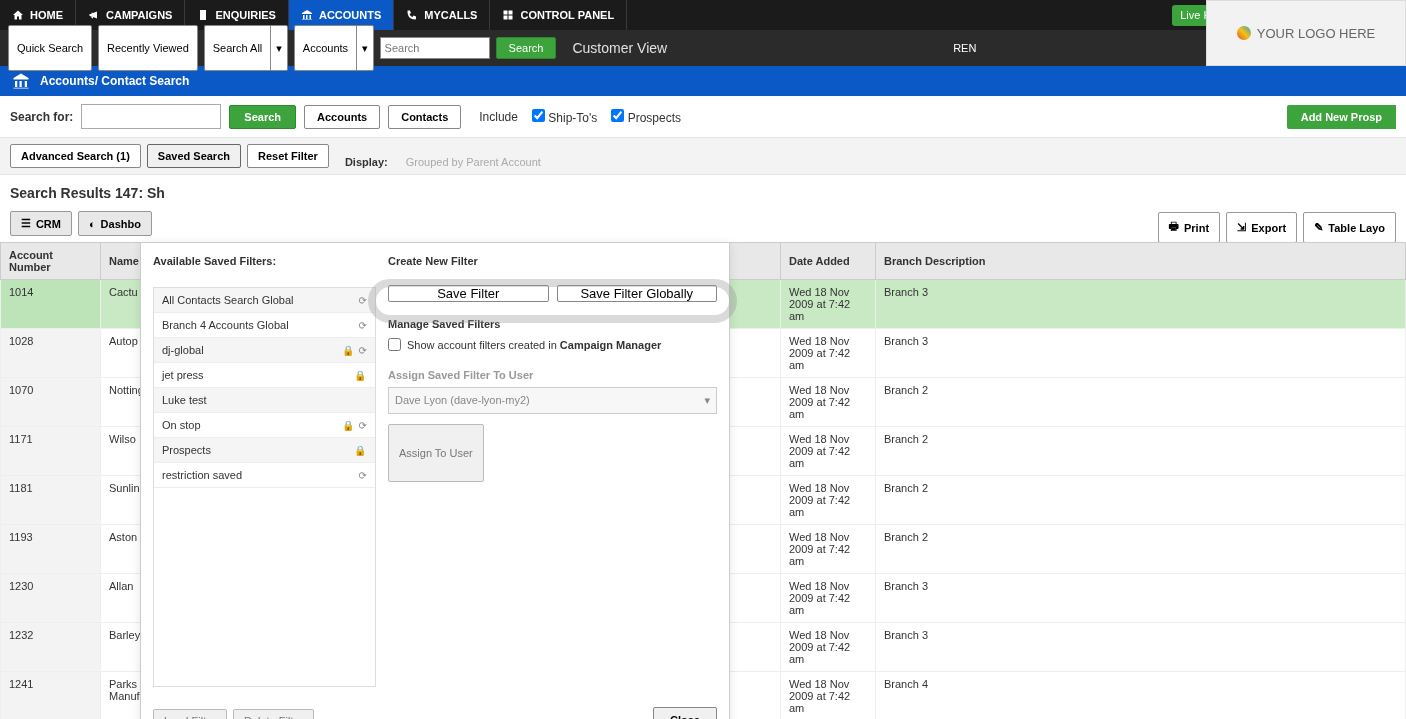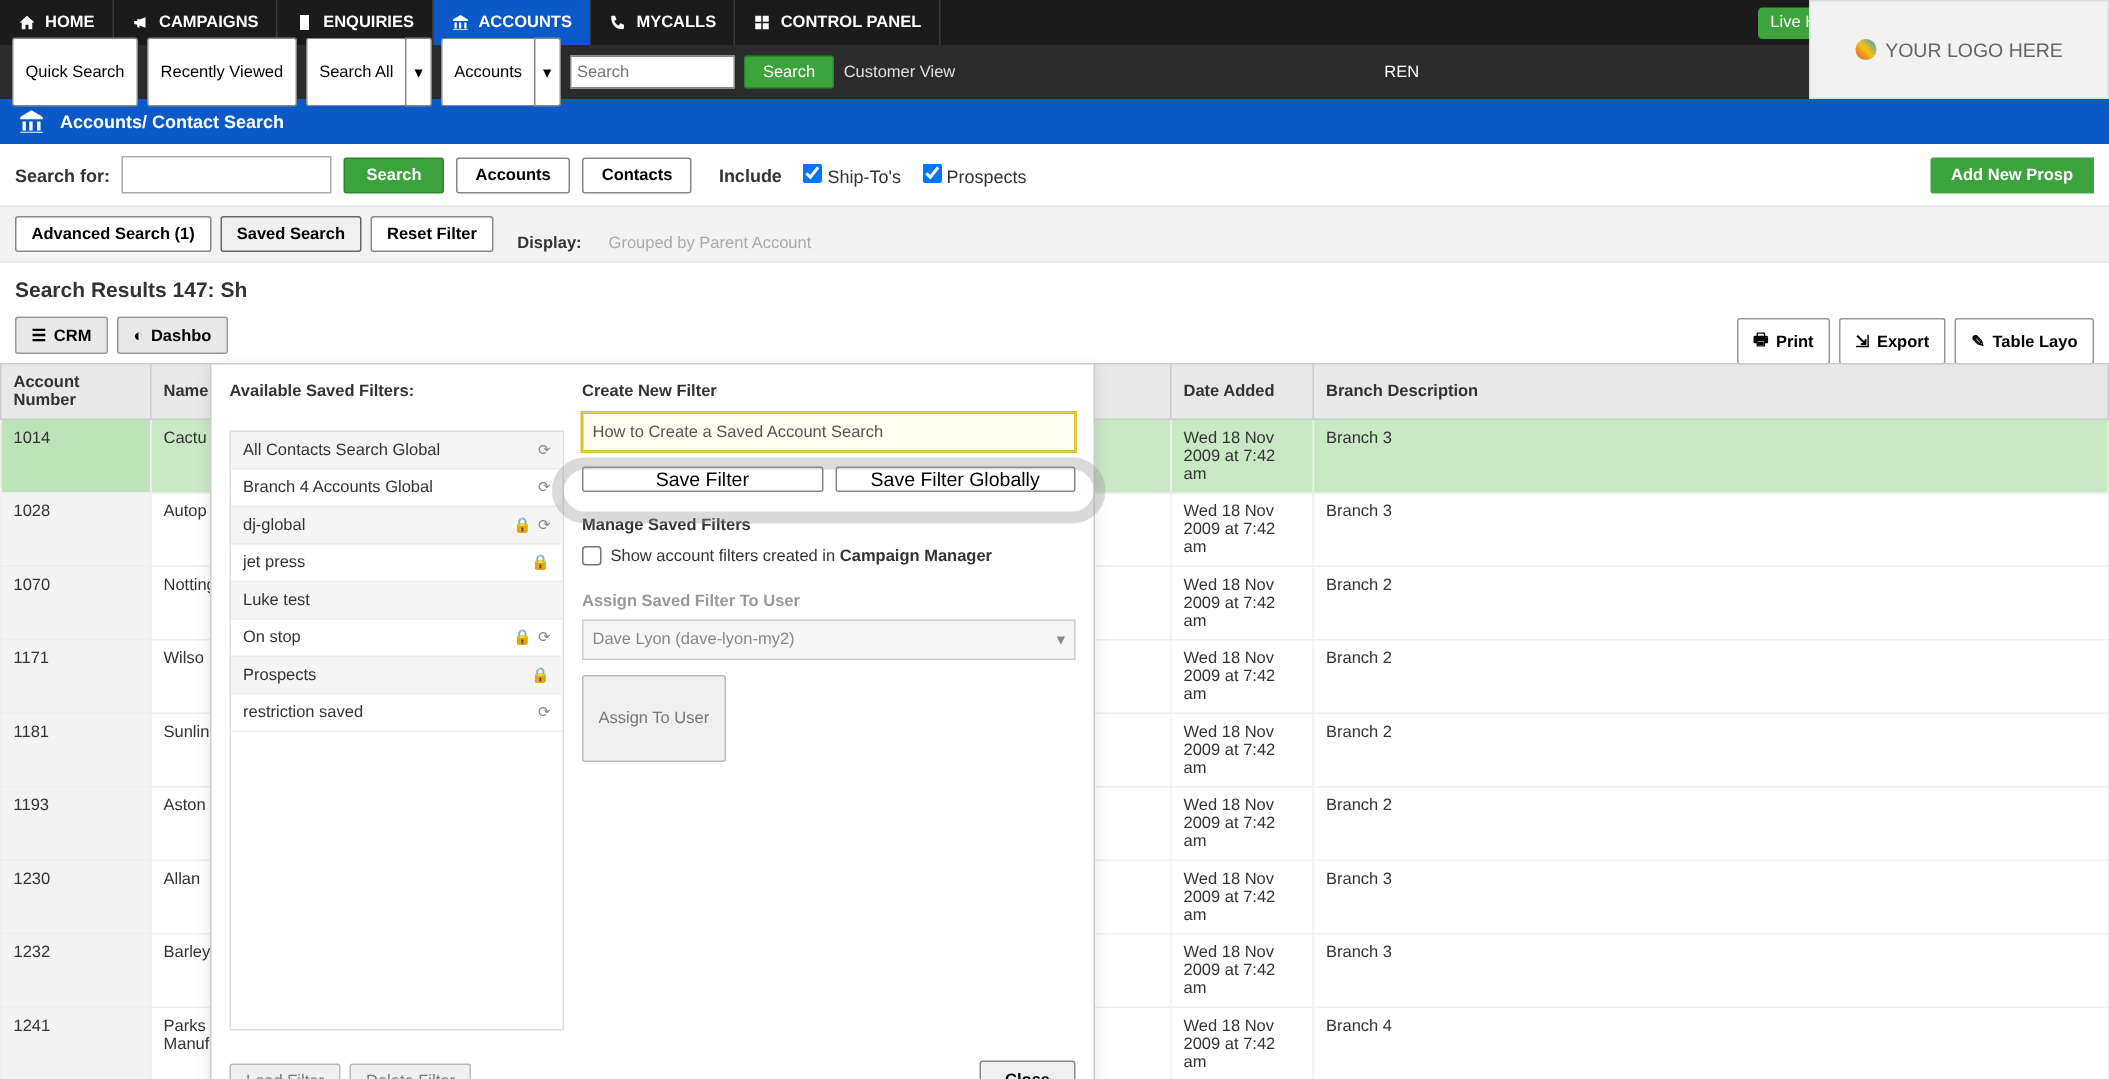--- a/index.html
+++ b/index.html
@@ -18,32 +18,32 @@
   .logo-box .dot { width: 14px; height: 14px; border-radius: 50%; margin-right: 6px; background: linear-gradient(45deg,#e74c3c,#f1c40f,#3498db);}
   .logo-box span { font-size: 13px; font-weight: normal; color:#666; }
   
   .subbar { background: #2b2b2b; height: 36px; display: flex; align-items: center; padding: 0 8px; gap: 6px; }
   .subbar .btn { background: #fff; border: 1px solid #888; font-size: 11px; padding: 16px 8px; border-radius: 2px; }
   .subbar .dd { display:flex; }
   .subbar .dd .main { border-right:none; border-radius:2px 0 0 2px;}
   .subbar .dd .arr { border-radius:0 2px 2px 0; padding:4px 5px;}
   .subbar .search-inp { width: 110px; padding: 4px; border: 1px solid #888; font-size: 11px; }
   .subbar .search-go { background: #3da33d; color: #fff; border: 1px solid #2c8a2c; padding: 4px 12px; font-size: 11px; border-radius: 2px; }
-  .subbar .cview { color: #e0e0e0; font-size: 11px; }
+  .subbar .cview { color: #e0e0e0; font-size: 14px; margin-left: 10px; }
   .subbar .partial { color: #fff; font-size: 11px; margin-left: 280px; }
   
   .pagebar { background: #0b59c7; color: #fff; height: 30px; display: flex; align-items: center; padding: 0 12px; gap: 10px; font-size: 12px; font-weight: bold; }
   .pagebar svg { fill: #fff; }
   
   .searchfor { background:#fff; padding: 8px 10px; display:flex; align-items:center; gap:8px; font-size:12px; border-bottom:1px solid #e4e4e4;}
   .searchfor .lbl { font-weight:bold; }
   .searchfor .inp { width:140px; padding:4px; border:1px solid #aaa; }
   .searchfor .go { background:#3da33d; color:#fff; border:1px solid #2c8a2c; padding:5px 14px; font-size:11px; border-radius:2px; font-weight:bold;}
   .searchfor .pill { background:#fff; border:1px solid #888; padding:5px 12px; font-size:11px; border-radius:2px; font-weight:bold;}
-  .searchfor .incl { margin-left:10px; font-weight:bold;text-align:right;}
+  .searchfor .incl { margin-left:10px; font-weight:normal;text-align:right;}
   .searchfor .chk { margin-left:6px; }
   .searchfor .spacer { flex:1; }
   .searchfor .addnew { background:#3da33d; color:#fff; border:none; padding:6px 14px; font-size:11px; border-radius:2px 0 0 2px; font-weight:bold;}
   
   .advrow { background:#f3f3f3; padding:6px 10px; display:flex; align-items:flex-end; gap:6px; font-size:11px; border-bottom:1px solid #e4e4e4;}
   .advrow .pill { background:#fff; border:1px solid #888; padding:5px 10px; font-size:11px; border-radius:2px; font-weight:bold;}
   .advrow .pill.active { background:#f0f0f0; border-color:#666;}
   .advrow .disp { margin-left:10px; font-weight:bold; }
   .advrow .grouped { color:#aaa; margin-left:12px; }
   
@@ -406,21 +406,20 @@
               </span>
             </div>
           </div>
         <div class="leftbtns">
           <button class="b">Load Filter</button>
           <button class="b">Delete Filter</button>
         </div>
       </div>
       <div class="right">
         <div class="hdr">Create New Filter</div>
-        <input class="newname" value="How to Create a Saved Account Search" style="">
         <div class="savebtns">
           <div class="halo"></div>
           <button class="b">Save Filter</button>
           <button class="b">Save Filter Globally</button>
         </div>
         <div class="msf">Manage Saved Filters</div>
         <label class="chkline">
           <input type="checkbox" style="">
           <span><span>Show account filters created in </span><b>Campaign Manager</b></span>
         </label>

